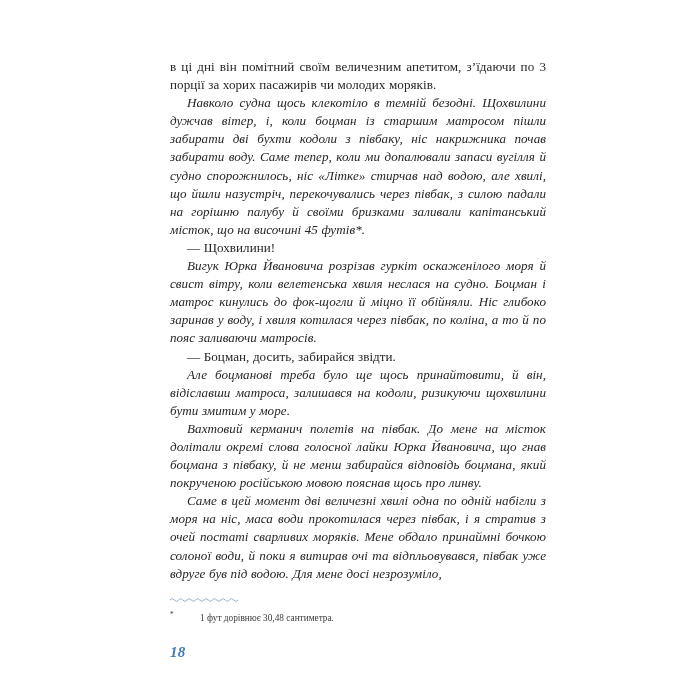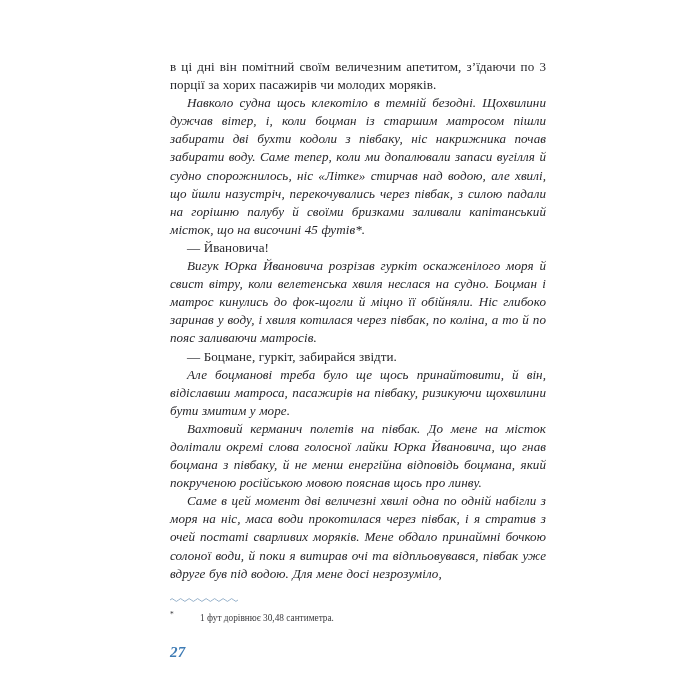--- a/index.html
+++ b/index.html
@@ -89,33 +89,33 @@
   }
 </style>
 </head>
 <body>
 
 <div class="page">
 
   <div class="text-block">
     <p class="para cont last-line-nojust">в ці дні він помітний своїм величезним апетитом, з’їдаючи по 3 порції за хорих пасажирів чи молодих моряків.</p>
     <p class="para indent">Навколо судна щось клекотіло в темній безодні. Щохвилини дужчав вітер, і, коли боцман із старшим матросом пішли забирати дві бухти кодоли з півбаку, ніс накрижника почав забирати воду. Саме тепер, коли ми допалювали запаси вугілля й судно спорожнилось, ніс «Літке» стирчав над водою, але хвилі, що йшли назустріч, перекочувались через півбак, з силою падали на горішню палубу й своїми бризками заливали капітанський місток, що на височині 45 футів*.</p>
-    <p class="para dialogue last-line-nojust">— Йвановича!</p>
+    <p class="para dialogue last-line-nojust">— Щохвилини!</p>
     <p class="para indent">Вигук Юрка Йвановича розрізав гуркіт оскаженілого моря й свист вітру, коли велетенська хвиля неслася на судно. Боцман і матрос кинулись до фок-щогли й міцно її обійняли. Ніс глибоко заринав у воду, і хвиля котилася через півбак, по коліна, а то й по пояс заливаючи матросів.</p>
-    <p class="para dialogue last-line-nojust">— Боцмане, гуркіт, забирайся звідти.</p>
-    <p class="para indent">Але боцманові треба було ще щось принайтовити, й він, відіславши матроса, пасажирів на півбаку, ризикуючи щохвилини бути змитим у море.</p>
-    <p class="para indent">Вахтовий керманич полетів на півбак. До мене на місток долітали окремі слова голосної лайки Юрка Йвановича, що гнав боцмана з півбаку, й не менш енергійна відповідь боцмана, який покрученою російською мовою пояснав щось про линву.</p>
+    <p class="para dialogue last-line-nojust">— Боцман, досить, забирайся звідти.</p>
+    <p class="para indent">Але боцманові треба було ще щось принайтовити, й він, відіславши матроса, залишався на кодоли, ризикуючи щохвилини бути змитим у море.</p>
+    <p class="para indent">Вахтовий керманич полетів на півбак. До мене на місток долітали окремі слова голосної лайки Юрка Йвановича, що гнав боцмана з півбаку, й не менш забирайся відповідь боцмана, який покрученою російською мовою пояснав щось про линву.</p>
     <p class="para indent">Саме в цей момент дві величезні хвилі одна по одній набігли з моря на ніс, маса води прокотилася через півбак, і я стратив з очей постаті сварливих моряків. Мене обдало принаймні бочкою солоної води, й поки я витирав очі та відпльовувався, півбак уже вдруге був під водою. Для мене досі незрозуміло,</p>
   </div>
 
   <div class="footnote-sep">
     <svg width="68" height="7" viewBox="0 0 68 7" xmlns="http://www.w3.org/2000/svg">
       <path d="M0 4 Q2.1 1.2 4.25 4 T8.5 4 T12.75 4 T17 4 T21.25 4 T25.5 4 T29.75 4 T34 4 T38.25 4 T42.5 4 T46.75 4 T51 4 T55.25 4 T59.5 4 T63.75 4 T68 4" fill="none" stroke="#8aa8c4" stroke-width="0.9"></path>
     </svg>
   </div>
 
   <div class="footnote">
     <span class="marker">*</span><span>1 фут дорівнює 30,48 сантиметра.</span>
   </div>
 
-  <div class="folio">27</div>
+  <div class="folio">18</div>
 
 </div>
 
 </body></html>

